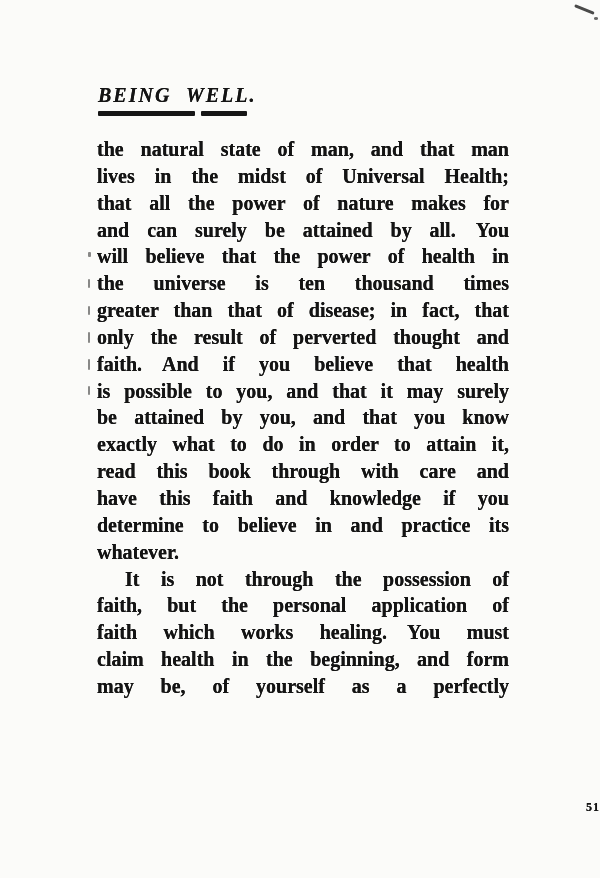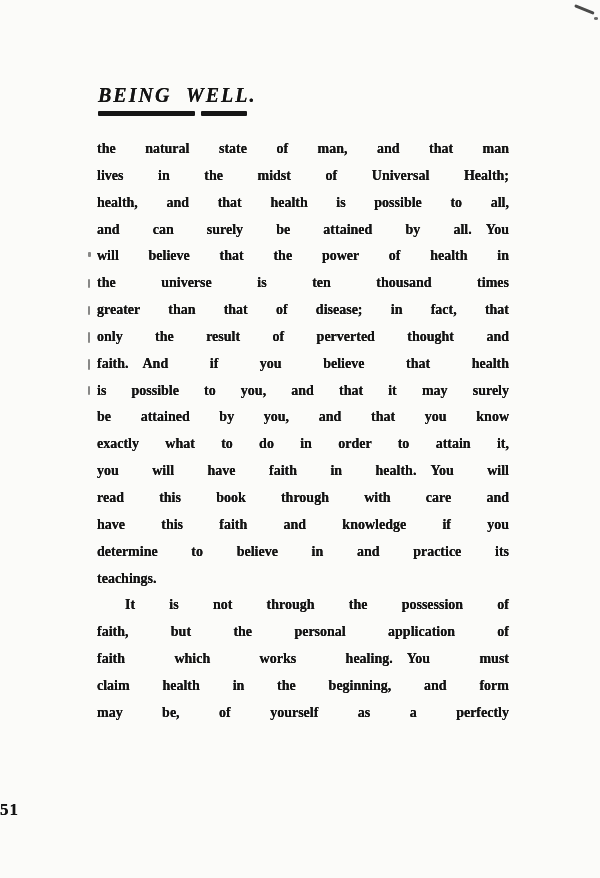--- a/index.html
+++ b/index.html
@@ -42,21 +42,21 @@
   .head-rule.r2 { left: 201px; top: 111px; width: 46px; }
 
   
   .body-text {
     position: absolute;
     left: 97px;
     top: 136px;
     width: 412px;
   }
   .line {
-    font-size: 14px;
+    font-size: 20px;
     font-weight: 700;
     line-height: 26.85px;
     height: 26.85px;
     text-align: justify;
     text-align-last: justify;
     white-space: normal;
     overflow: visible;
     text-shadow: 0 0 0.5px currentColor;
   }
   .line.end {
@@ -65,22 +65,22 @@
   .line.indent {
     text-indent: 28px;
   }
 
   
   .page-number {
     position: absolute;
     left: 0;
     top: 800px;
     width: 600px;
-    text-align: left;
-    font-size: 17px;
+    text-align: right;
+    font-size: 12px;
     font-weight: 700;
     letter-spacing: 1px;
     text-shadow: 0 0 0.5px currentColor;
   }
 
   
   .artifact {
     position: absolute;
     background: #2a2a2a;
   }
@@ -123,35 +123,34 @@
   <span class="artifact pen-mark"></span>
   <span class="artifact pen-dot"></span>
 
   <div class="running-head">BEING WELL.</div>
   <div class="head-rule r1"></div>
   <div class="head-rule r2"></div>
 
   <div class="body-text">
       <div class="line">the natural state of man, and that man</div>
       <div class="line">lives in the midst of Universal Health;</div>
-      <div class="line">health, and that health is possible to all,</div>
+      <div class="line">that all the power of nature makes for</div>
       <div class="line">and can surely be attained by all.  You</div>
       <div class="line">will believe that the power of health in</div>
       <div class="line">the universe is ten thousand times</div>
       <div class="line">greater than that of disease; in fact, that</div>
       <div class="line">only the result of perverted thought and</div>
       <div class="line">faith.  And if you believe that health</div>
       <div class="line">is possible to you, and that it may surely</div>
       <div class="line">be attained by you, and that you know</div>
       <div class="line">exactly what to do in order to attain it,</div>
-      <div class="line">you will have faith in health.  You will</div>
       <div class="line">read this book through with care and</div>
       <div class="line">have this faith and knowledge if you</div>
       <div class="line">determine to believe in and practice its</div>
-      <div class="line end">teachings.</div>
+      <div class="line end">whatever.</div>
       <div class="line indent">It is not through the possession of</div>
       <div class="line">faith, but the personal application of</div>
       <div class="line">faith which works healing.  You must</div>
       <div class="line">claim health in the beginning, and form</div>
       <div class="line">may be, of yourself as a perfectly</div>
     </div>
 
   <span class="artifact margin-tick t1"></span>
   <span class="artifact margin-tick t2"></span>
   <span class="artifact margin-tick t3"></span>

